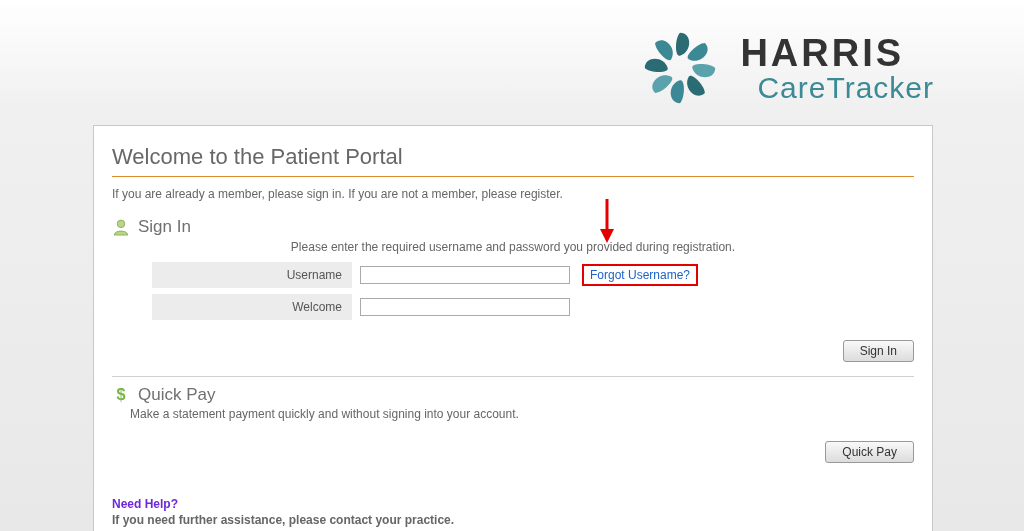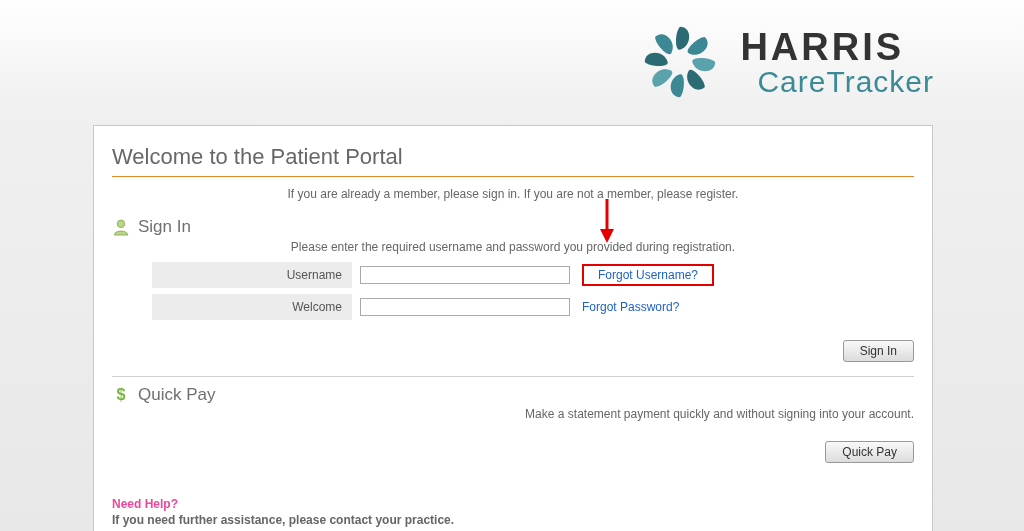--- a/index.html
+++ b/index.html
@@ -13,21 +13,21 @@
     font-size: 12px;
     overflow: hidden;
   }
   .page {
     width: 1024px;
     height: 531px;
     position: relative;
   }
   .logo-wrap {
     position: absolute;
-    top: 18px;
+    top: 24px;
     right: 90px;
     display: flex;
     align-items: center;
     gap: 16px;
   }
   .logo-swirl {
     width: 88px;
     height: 88px;
   }
   .logo-text-main {
@@ -63,21 +63,20 @@
     font-size: 22px;
     margin: 4px 0 6px 0;
   }
   .rule {
     border-top: 1px solid #e08a2e;
     margin-bottom: 10px;
   }
   .sub {
     color: #666;
     margin: 4px 0 16px 0;
-    text-align: center;
   }
 
   .section-head {
     display: flex;
     align-items: center;
     gap: 8px;
     margin-top: 6px;
   }
   .section-head .icon { width:18px; height:18px; flex:0 0 18px; }
   .section-head span.label {
@@ -115,21 +114,21 @@
     padding: 1px 3px;
   }
   .link-cell a {
     color: #1d62c9;
     text-decoration: none;
     font-size: 12px;
   }
 
   .highlight-box {
     border: 2px solid #e40000;
-    padding: 2px 14px;
+    padding: 2px 6px;
     display: inline-block;
   }
 
   .btn-row {
     text-align: right;
     padding: 16px 0 10px 0;
   }
   button.ui-btn {
     background: linear-gradient(to bottom, #f9f9f9, #dcdcdc);
     border: 1px solid #999;
@@ -141,26 +140,25 @@
   }
 
   .divider {
     border-top: 1px solid #d0d0d0;
     margin: 4px 0 8px 0;
   }
 
   .quickpay-sub {
     color:#666;
     margin: 2px 0 4px 18px;
-    text-align: right;
   }
 
   .need-help-head {
     font-weight: bold;
-    color: #ec4899;
+    color: #6d28d9;
     margin-top: 24px;
   }
   .need-help-sub {
     color: #666;
     margin: 2px 0 0 0;
     font-weight: bold;
   }
 
   
   .arrow-annot {
@@ -230,23 +228,20 @@
       <div class="lbl-cell">Username</div>
       <div class="input-cell"><input type="text" style=""></div>
       <div class="link-cell">
         <span class="highlight-box">
           <a href="#">Forgot Username?</a>
         </span>
       </div>
 
       <div class="lbl-cell">Welcome</div>
       <div class="input-cell"><input type="password" style=""></div>
-      <div class="link-cell">
-        <a href="#">Forgot Password?</a>
-      </div>
     </div>
 
     <div class="btn-row">
       <button class="ui-btn">Sign In</button>
     </div>
 
     <div class="divider"></div>
 
     <div class="section-head">
       <svg class="icon" viewBox="0 0 20 20">

